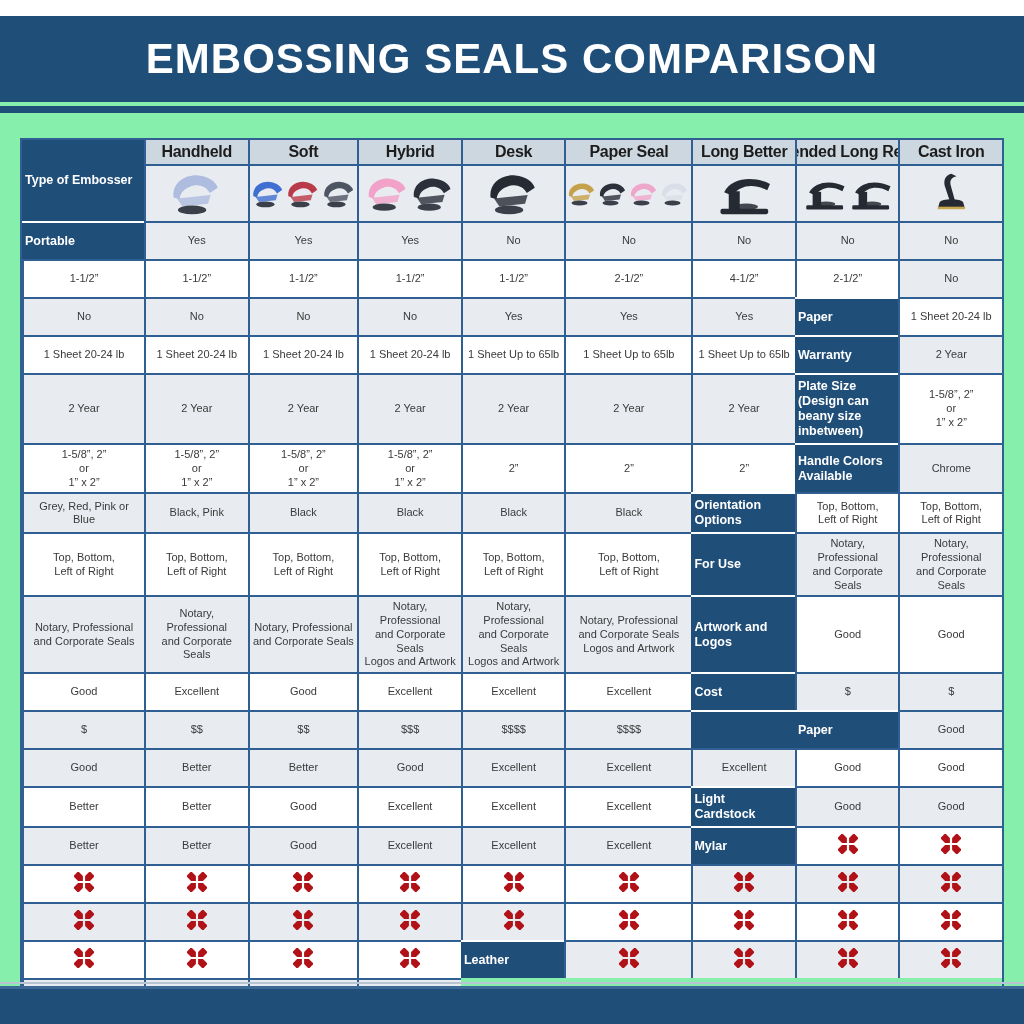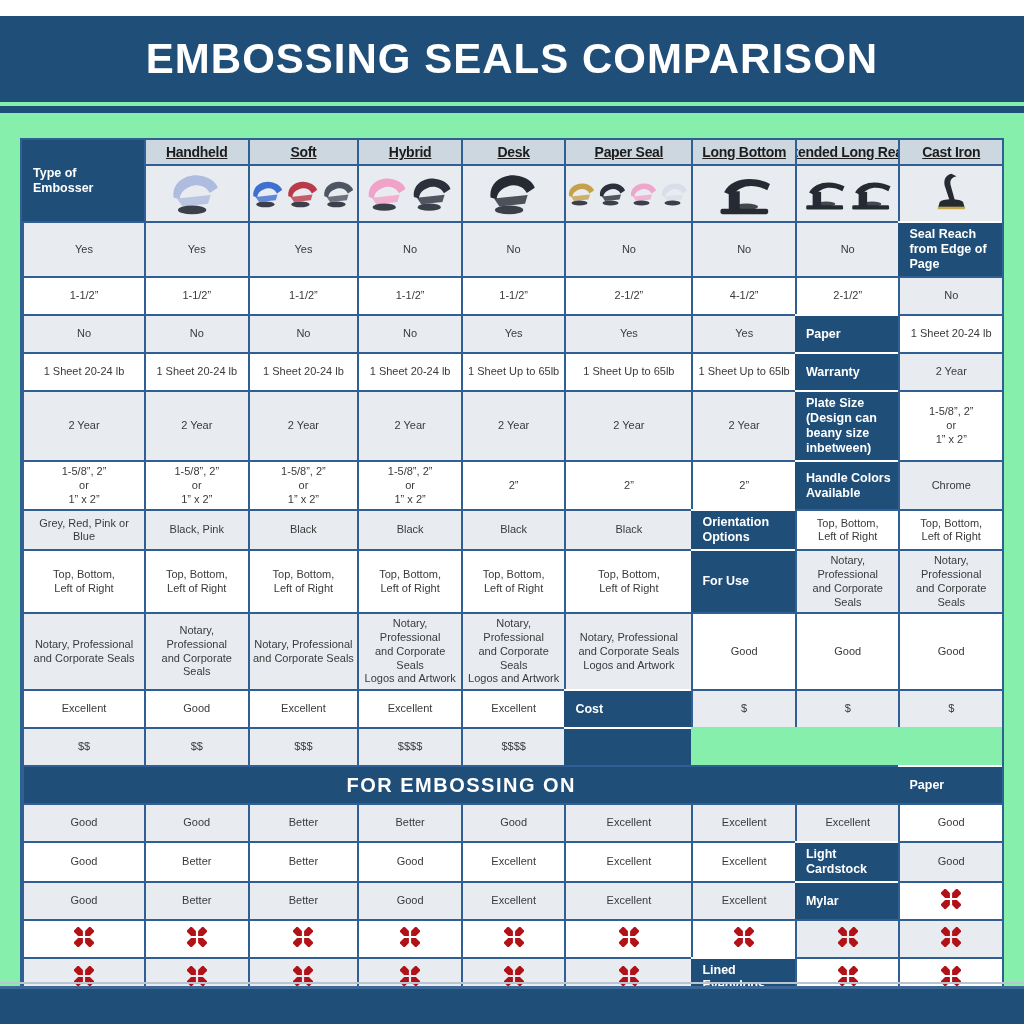--- a/index.html
+++ b/index.html
@@ -12,26 +12,26 @@
 
   .banner{position:absolute;left:0;top:0;width:1024px;height:86px;background:var(--navy);
           display:flex;align-items:center;justify-content:center;}
   .banner h1{color:#fff;font-size:42px;font-weight:bold;letter-spacing:1px;}
   .strip{position:absolute;left:0;top:90px;width:1024px;height:7px;background:var(--navy);}
 
   .tablewrap{position:absolute;left:20px;top:122px;width:984px;border:2px solid var(--grid);}
   .grid{display:grid;grid-template-columns:122px repeat(8,1fr);grid-template-rows:24px 57px;grid-auto-rows:auto;}
 
   .lbl{background:var(--navy);color:#fff;font-weight:bold;font-size:12.5px;line-height:1.2;
-       display:flex;align-items:center;padding:4px 6px 4px 11px;border-top:2px solid #fff;min-height:38px;}
+       display:flex;align-items:center;padding:4px 6px 4px 3px;border-top:2px solid #fff;min-height:38px;}
   .corner{grid-row:span 2;border-top:none;}
 
-  .colhead{background:var(--band);color:#1c1c1c;font-weight:bold;font-size:14px;letter-spacing:-0.3px;
+  .colhead{background:var(--band);color:#1c1c1c;font-weight:bold;font-size:16px;letter-spacing:-0.3px;
            display:flex;align-items:center;justify-content:center;white-space:nowrap;overflow:hidden;
-           border-left:2px solid var(--grid);text-decoration:underline;}
+           border-left:2px solid var(--grid);}
   .val{background:#fff;color:var(--ink);font-size:11px;line-height:1.25;text-align:center;
        display:flex;align-items:center;justify-content:center;white-space:pre-line;
        border-left:2px solid var(--grid);border-top:2px solid var(--grid);min-height:38px;padding:3px 3px;}
   .val.g{background:var(--rowgray);}
   .val.imgs{background:var(--rowgray);gap:1px;padding:2px 1px;}
   .val.imgs svg{display:block;}
 
   .bandl{background:var(--navy);border-top:2px solid #fff;min-height:36px;}
   .bandc{grid-column:span 8;background:var(--navy);border-left:2px solid var(--grid);border-top:2px solid var(--grid);
          color:#fff;font-weight:bold;font-size:20px;letter-spacing:1.5px;display:flex;align-items:center;justify-content:center;min-height:36px;}
@@ -50,21 +50,21 @@
   <div class="strip"></div>
 
   <div class="tablewrap">
     <div class="grid" id="grid">
         <div class="lbl corner">Type of Embosser</div>
         <div class="colhead">Handheld</div>
         <div class="colhead">Soft</div>
         <div class="colhead">Hybrid</div>
         <div class="colhead">Desk</div>
         <div class="colhead">Paper Seal</div>
-        <div class="colhead">Long Bottom</div>
+        <div class="colhead">Long Better</div>
         <div class="colhead">Extended Long Reach</div>
         <div class="colhead">Cast Iron</div>
         <div class="val imgs"><svg viewBox="0 0 60 52" height="46">
             <path d="M4 30 C2 14 16 4 32 5 C44 6 52 12 54 19 L45 25 C41 17 31 14 22 18 C14 21 11 27 11 32 Z" fill="#aebcdf"></path>
             <path d="M8 31 L46 27 L43 37 L14 40 Z" fill="#aebcdf" opacity="0.8"></path>
             <ellipse cx="25" cy="44" rx="16" ry="5" fill="#3a3f4a"></ellipse>
           </svg></div>
         <div class="val imgs"><svg viewBox="0 0 60 52" height="30">
             <path d="M4 30 C2 14 16 4 32 5 C44 6 52 12 54 19 L45 25 C41 17 31 14 22 18 C14 21 11 27 11 32 Z" fill="#3e6fd1"></path>
             <path d="M8 31 L46 27 L43 37 L14 40 Z" fill="#3e6fd1" opacity="0.8"></path>
@@ -124,29 +124,29 @@
             <path d="M10 22 C18 6 42 4 60 13 L57 20 C42 12 27 14 19 26 Z" fill="#262a33"></path>
             <rect x="15" y="21" width="12" height="20" fill="#262a33"></rect>
             <ellipse cx="34" cy="38" rx="13" ry="3.5" fill="#262a33" opacity="0.85"></ellipse>
             <rect x="6" y="40" width="52" height="6" rx="2" fill="#262a33"></rect>
           </svg></div>
         <div class="val imgs"><svg viewBox="0 0 60 52" height="44">
             <path d="M30 2 C22 4 20 11 23 19 L28 34 L34 33 L29 15 C28 9 31 6 36 5 Z" fill="#262a33"></path>
             <path d="M16 36 C18 31 42 31 44 36 L46 43 L14 43 Z" fill="#262a33"></path>
             <rect x="14" y="41" width="32" height="3" fill="#c9a84c"></rect>
           </svg></div>
+        <div class="lbl">Portable</div>
         <div class="val g">Yes</div>
         <div class="val g">Yes</div>
         <div class="val g">Yes</div>
         <div class="val g">No</div>
         <div class="val g">No</div>
         <div class="val g">No</div>
         <div class="val g">No</div>
         <div class="val g">No</div>
-        <div class="lbl">Seal Reach from Edge of Page</div>
         <div class="val">1-1/2”</div>
         <div class="val">1-1/2”</div>
         <div class="val">1-1/2”</div>
         <div class="val">1-1/2”</div>
         <div class="val">1-1/2”</div>
         <div class="val">2-1/2”</div>
         <div class="val">4-1/2”</div>
         <div class="val">2-1/2”</div>
         <div class="val g">No</div>
         <div class="val g">No</div>
@@ -231,39 +231,39 @@
 and Corporate Seals</div>
         <div class="val g">Notary, Professional
 and Corporate Seals
 Logos and Artwork</div>
         <div class="val g">Notary, Professional
 and Corporate Seals
 Logos and Artwork</div>
         <div class="val g">Notary, Professional
 and Corporate Seals
 Logos and Artwork</div>
+        <div class="lbl">Artwork and Logos</div>
         <div class="val">Good</div>
         <div class="val">Good</div>
         <div class="val">Good</div>
         <div class="val">Excellent</div>
         <div class="val">Good</div>
         <div class="val">Excellent</div>
         <div class="val">Excellent</div>
         <div class="val">Excellent</div>
         <div class="lbl">Cost</div>
         <div class="val g">$</div>
         <div class="val g">$</div>
         <div class="val g">$</div>
         <div class="val g">$$</div>
         <div class="val g">$$</div>
         <div class="val g">$$$</div>
         <div class="val g">$$$$</div>
         <div class="val g">$$$$</div>
         <div class="lbl bandl"></div>
-        <div class="bandc">FOR EMBOSSING ON</div>
         <div class="lbl">Paper</div>
         <div class="val g">Good</div>
         <div class="val g">Good</div>
         <div class="val g">Better</div>
         <div class="val g">Better</div>
         <div class="val g">Good</div>
         <div class="val g">Excellent</div>
         <div class="val g">Excellent</div>
         <div class="val g">Excellent</div>
         <div class="val">Good</div>
@@ -421,21 +421,20 @@
             </svg></span></div>
         <div class="val g"><span><svg width="22" height="22" viewBox="0 0 24 24">
               <defs>
                 <mask id="xm">
                   <rect width="24" height="24" fill="#fff"></rect>
                   <path d="M12 0 V24 M0 12 H24" stroke="#000" stroke-width="2.4"></path>
                 </mask>
               </defs>
               <path d="M3 3 L21 21 M21 3 L3 21" stroke="#b11217" stroke-width="7.5" mask="url(#xm)"></path>
             </svg></span></div>
-        <div class="lbl">Lined Evenvlops</div>
         <div class="val"><span><svg width="22" height="22" viewBox="0 0 24 24">
               <defs>
                 <mask id="xm">
                   <rect width="24" height="24" fill="#fff"></rect>
                   <path d="M12 0 V24 M0 12 H24" stroke="#000" stroke-width="2.4"></path>
                 </mask>
               </defs>
               <path d="M3 3 L21 21 M21 3 L3 21" stroke="#b11217" stroke-width="7.5" mask="url(#xm)"></path>
             </svg></span></div>
         <div class="val"><span><svg width="22" height="22" viewBox="0 0 24 24">

